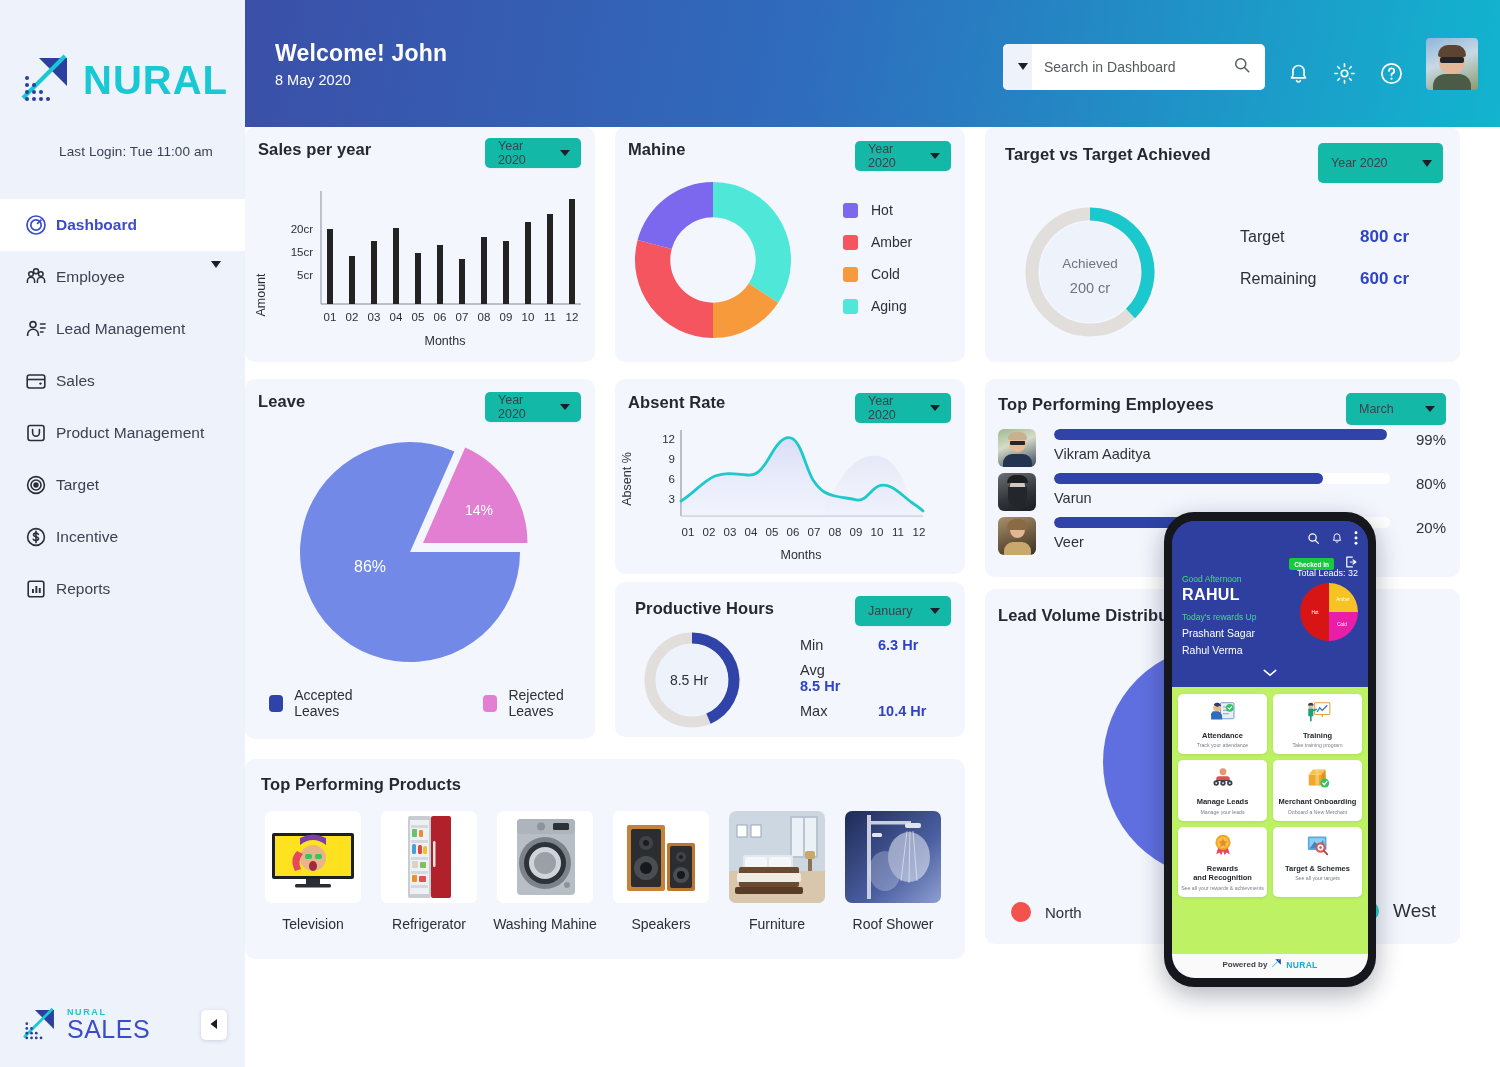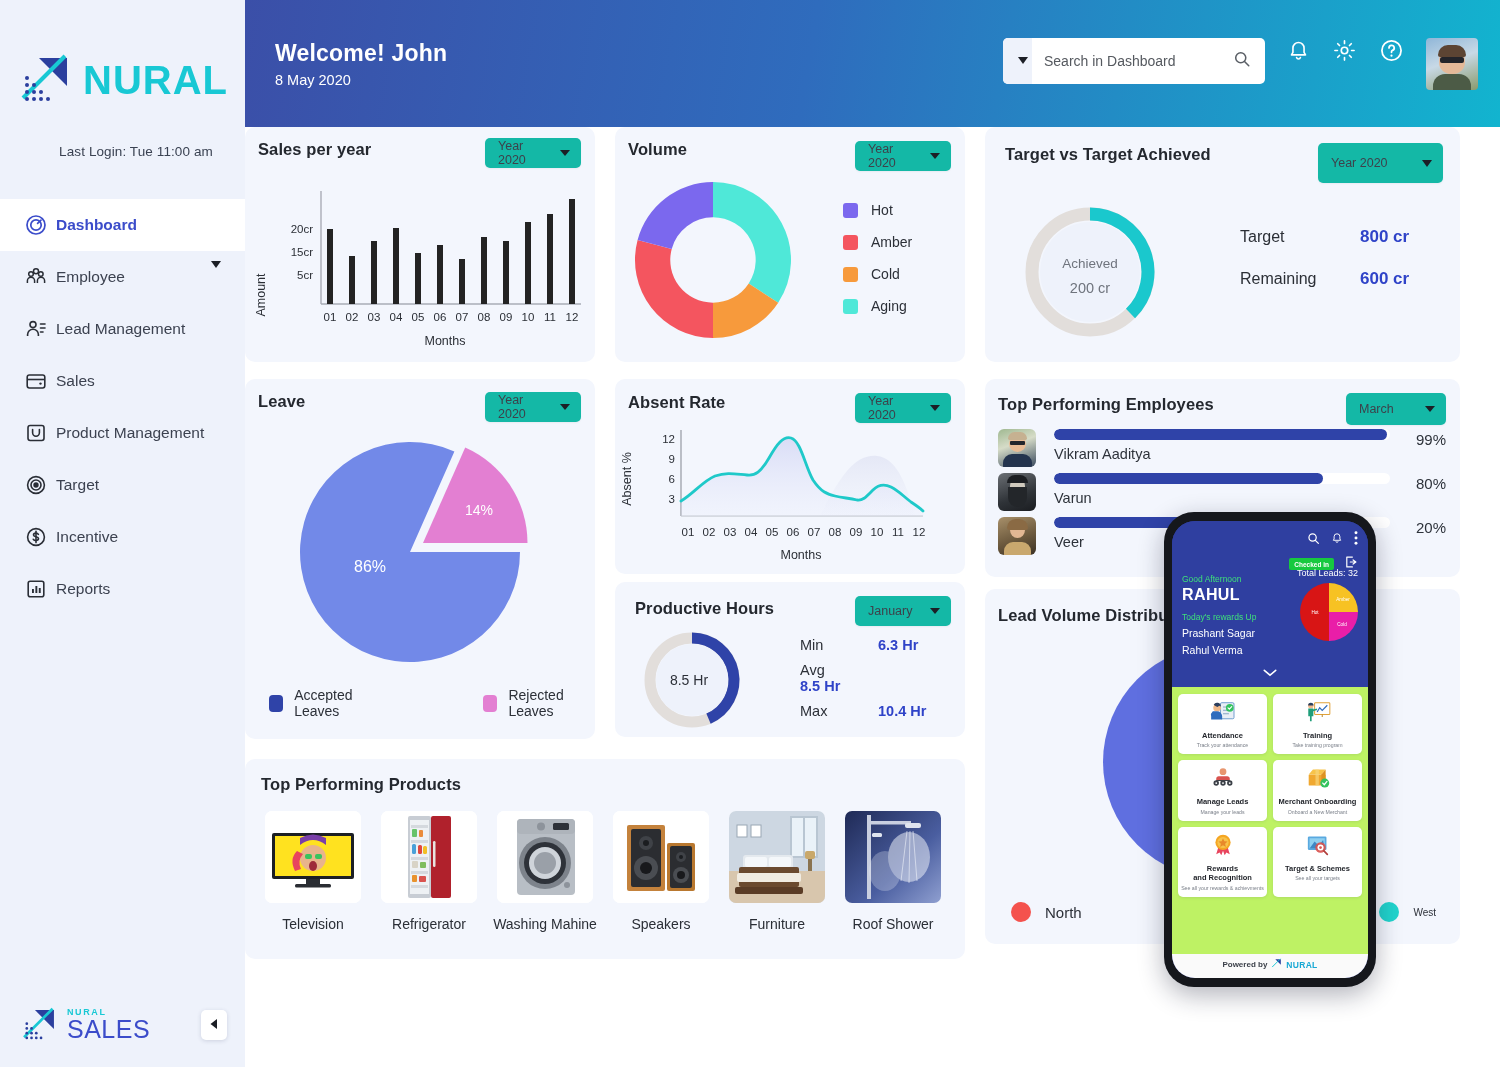--- a/index.html
+++ b/index.html
@@ -45,21 +45,21 @@
 
   
   .main { flex: 1; height: 1067px; background: #ffffff; display: flex; flex-direction: column; }
   .topbar {
     height: 127px; background: linear-gradient(100deg, #3b4fa8 0%, #2f6cbd 45%, #12b4cf 100%);
     display: flex; align-items: center; padding: 0 22px 0 30px; flex: 0 0 127px;
   }
   .welcome { color: #fff; }
   .welcome h1 { font-size: 23px; font-weight: 700; letter-spacing: .2px; }
   .welcome .date { font-size: 14.5px; margin-top: 5px; font-weight: 400; }
-  .top-right { margin-left: auto; display: flex; align-items: flex-start; gap: 22px; padding-left: 40px; }
+  .top-right { margin-left: auto; display: flex; align-items: flex-end; gap: 22px; padding-left: 40px; }
   .searchbox {
     display: flex; align-items: center; height: 46px; width: 262px;
     background: #fff; border-radius: 5px; overflow: hidden;
   }
   .search-drop {
     width: 52px; height: 100%; background: #eef2fb; display: flex;
     align-items: center; justify-content: center; cursor: pointer;
   }
   .search-input {
     flex: 1; border: none; outline: none; font-size: 14px; color: #3d4350;
@@ -408,21 +408,21 @@
               <text x="261" y="144">09</text>
             <text x="283" y="144">10</text>
               <text x="305" y="144">11</text>
               <text x="327" y="144">12</text>
           </g>
           <text class="ax-title" x="200" y="168" text-anchor="middle">Months</text>
         </svg>
       </div>
 
       <div class="card" style="left:370px;top:0;width:350px;height:235px;">
-        <div style="position:absolute;left:13px;top:13px;" class="card-title">Volume</div>
+        <div style="position:absolute;left:13px;top:13px;" class="card-title">Mahine</div>
         <div class="dropdown" style="position:absolute;right:14px;top:14px;width:96px;">
           <span>Year 2020</span>
           <span class="caret sm"></span>
         </div>
 
         <svg width="180" height="175" viewBox="0 0 180 175" style="position:absolute;left:10px;top:50px;">
           <g transform="translate(88,83)">
             <path d="M0,-78 A78,78 0 0,1 65.2,42.8 L35.7,23.4 A42.7,42.7 0 0,0 0,-42.7 Z" fill="#4fe8d8"></path>
             <path d="M65.2,42.8 A78,78 0 0,1 0,78 L0,42.7 A42.7,42.7 0 0,0 35.7,23.4 Z" fill="#f79a3c"></path>
             <path d="M0,78 A78,78 0 0,1 -75.4,-20 L-41.3,-11 A42.7,42.7 0 0,0 0,42.7 Z" fill="#f4555f"></path>
@@ -649,21 +649,21 @@
             <text x="2" y="58" fill="#ffffff" font-size="20" text-anchor="middle">45</text>
           </g>
         </svg>
 
         <div style="position:absolute;left:26px;bottom:22px;" class="legend-row">
           <span style="width:20px;height:20px;border-radius:50%;background:#f4524d;margin-right:14px;display:inline-block;"></span>
           <span style="font-size:15px;">North</span>
         </div>
         <div style="position:absolute;right:24px;bottom:22px;" class="legend-row">
           <span style="width:20px;height:20px;border-radius:50%;background:#21d4cd;margin-right:14px;display:inline-block;"></span>
-          <span style="font-size:10px;">West</span>
+          <span style="font-size:19px;">West</span>
         </div>
       </div>
 
       <div class="card" style="left:0;top:632px;width:720px;height:200px;">
         <div style="position:absolute;left:16px;top:16px;" class="card-title">Top Performing Products</div>
 
         <div style="position:absolute;left:18px;top:52px;display:flex;gap:16px;">
 
           <div class="prod">
             <div class="prod-img">

